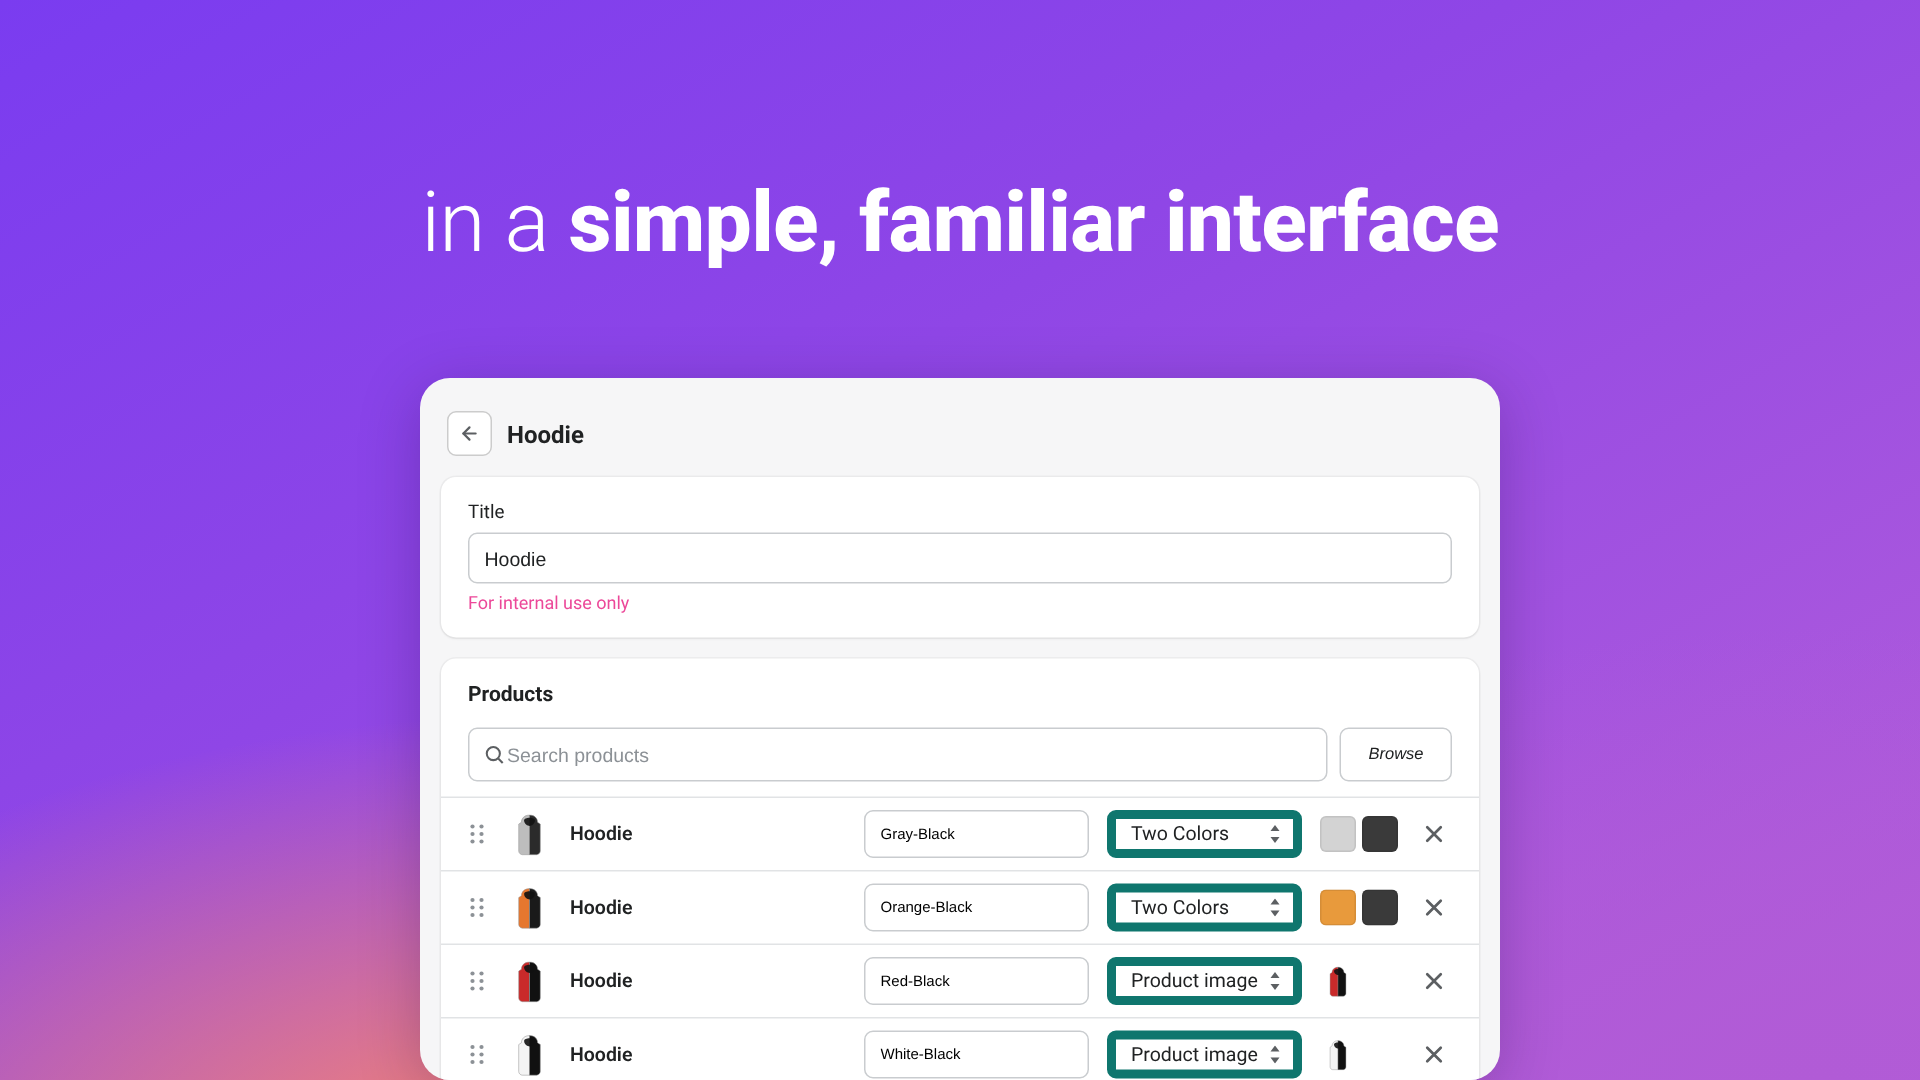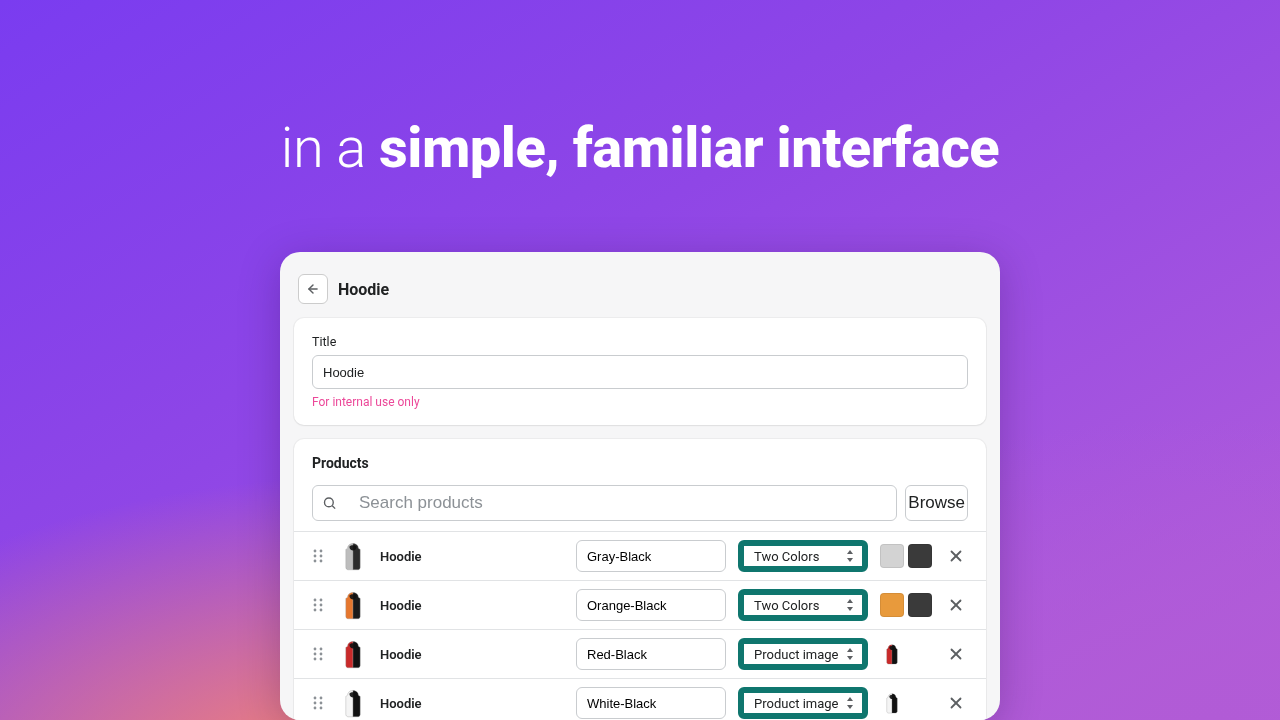--- a/index.html
+++ b/index.html
@@ -72,27 +72,27 @@
   .search-wrap {
     flex: 1; position: relative;
   }
   .search-wrap .icon {
     position: absolute; left: 10px; top: 50%; transform: translateY(-50%);
     color: #5c5f62;
   }
   .search-input {
     width: 100%; height: 36px;
     border: 1px solid #c9cccf; border-radius: 6px;
-    padding-left: 46px; font-size: 17px; color: #202223;
+    padding-left: 25px; font-size: 13px; color: #202223;
   }
   .search-input::placeholder { color: #8c9196; }
   .browse-btn {
-    height: 36px; padding: 0 2px;
+    height: 36px; padding: 0 18px;
     border: 1px solid #c9cccf; border-radius: 6px;
-    background: #fff; font-size: 17px; font-weight: 500; color: #202223;
+    background: #fff; font-size: 11px; font-weight: 500; color: #202223; font-style: italic;
   }
   .product-list { border-top: none; margin: 0 -18px; }
   .product-row {
     display: flex; align-items: center;
     padding: 8px 18px;
     border-top: 1px solid #e1e3e5;
     gap: 12px;
   }
   .product-row:first-child { border-top: 1px solid #e1e3e5; margin-top: 10px; }
   .drag-handle { color: #8c9196; cursor: grab; width: 14px; display:flex; }
@@ -101,21 +101,21 @@
     background: #fff;
     position: relative; overflow: hidden; flex-shrink:0;
   }
   .hoodie-shape {
     position: absolute; left: 50%; top: 50%; transform: translate(-50%,-50%);
   }
   .product-name { font-size: 13px; font-weight: 600; color: #202223; flex: 1; }
   .variant-input {
     width: 150px; height: 32px;
     border: 1px solid #c9cccf; border-radius: 6px;
-    padding: 0 10px; font-size: 13px;
+    padding: 0 10px; font-size: 10px;
   }
   .select-box {
     width: 130px; height: 32px;
     border: 6px solid #0f766e; border-radius: 6px;
     background: #fff; font-size: 13px;
     display: flex; align-items: center; justify-content: space-between;
     padding: 0 8px 0 10px; color: #202223;
   }
   .select-arrows { display:flex; flex-direction:column; line-height:0; color:#5c5f62; }
   .swatches { display: flex; gap: 4px; width: 52px; justify-content:flex-start; }

